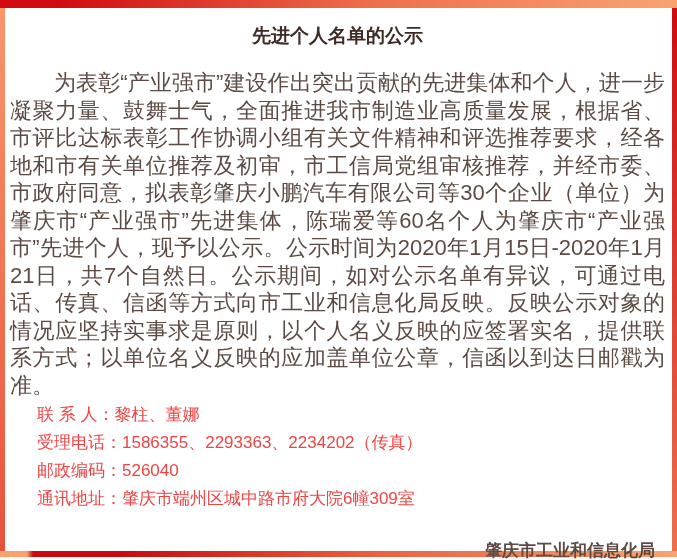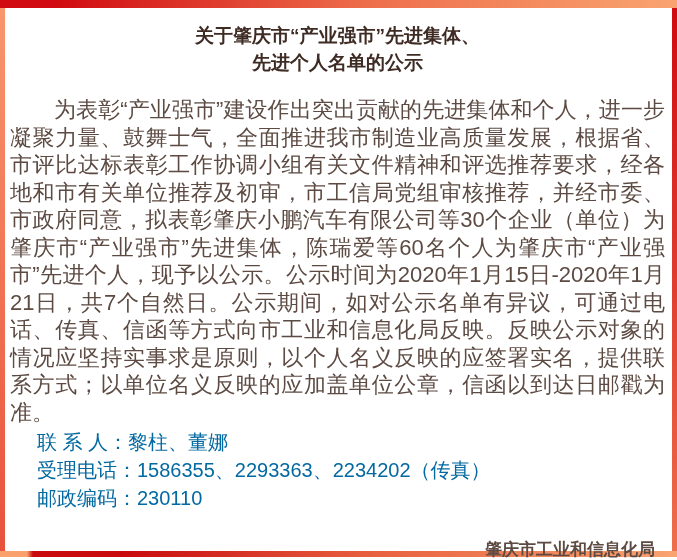--- a/index.html
+++ b/index.html
@@ -50,23 +50,23 @@
     font-size: 22px;
     line-height: 27.5px;
     text-align: justify;
     text-justify: inter-ideograph;
     text-indent: 2em;
     color: #5d4b43;
   }
   .contact-block {
     margin-top: 2px;
     padding-left: 27px;
-    font-size: 20px;
+    font-size: 17px;
     line-height: 28px;
-    color: #0369a1;
+    color: #ef4444;
   }
   .signature-block {
     margin-top: 24px;
     padding-right: 10px;
     text-align: right;
     font-size: 17px;
     line-height: 28px;
     color: #5d4b43;
     font-weight: bold;
   }
@@ -75,29 +75,29 @@
 <body>
 
 <div class="strip strip-top"></div>
 <div class="strip strip-left"></div>
 <div class="strip strip-right"></div>
 <div class="strip strip-bottom"></div>
 
 <div class="content">
 
   <div class="doc-title">
-    <div>关于肇庆市“产业强市”先进集体、</div>
     <div>先进个人名单的公示</div>
   </div>
 
   <div class="doc-body">为表彰“产业强市”建设作出突出贡献的先进集体和个人，进一步凝聚力量、鼓舞士气，全面推进我市制造业高质量发展，根据省、市评比达标表彰工作协调小组有关文件精神和评选推荐要求，经各地和市有关单位推荐及初审，市工信局党组审核推荐，并经市委、市政府同意，拟表彰肇庆小鹏汽车有限公司等30个企业（单位）为肇庆市“产业强市”先进集体，陈瑞爱等60名个人为肇庆市“产业强市”先进个人，现予以公示。公示时间为2020年1月15日-2020年1月21日，共7个自然日。公示期间，如对公示名单有异议，可通过电话、传真、信函等方式向市工业和信息化局反映。反映公示对象的情况应坚持实事求是原则，以个人名义反映的应签署实名，提供联系方式；以单位名义反映的应加盖单位公章，信函以到达日邮戳为准。</div>
 
   <div class="contact-block">
     <div>联 系 人：黎柱、董娜</div>
     <div>受理电话：1586355、2293363、2234202（传真）</div>
-    <div>邮政编码：230110</div>
+    <div>邮政编码：526040</div>
+    <div>通讯地址：肇庆市端州区城中路市府大院6幢309室</div>
   </div>
 
   <div class="signature-block">
     <div>肇庆市工业和信息化局</div>
   </div>
 
 </div>
 
 </body></html>

